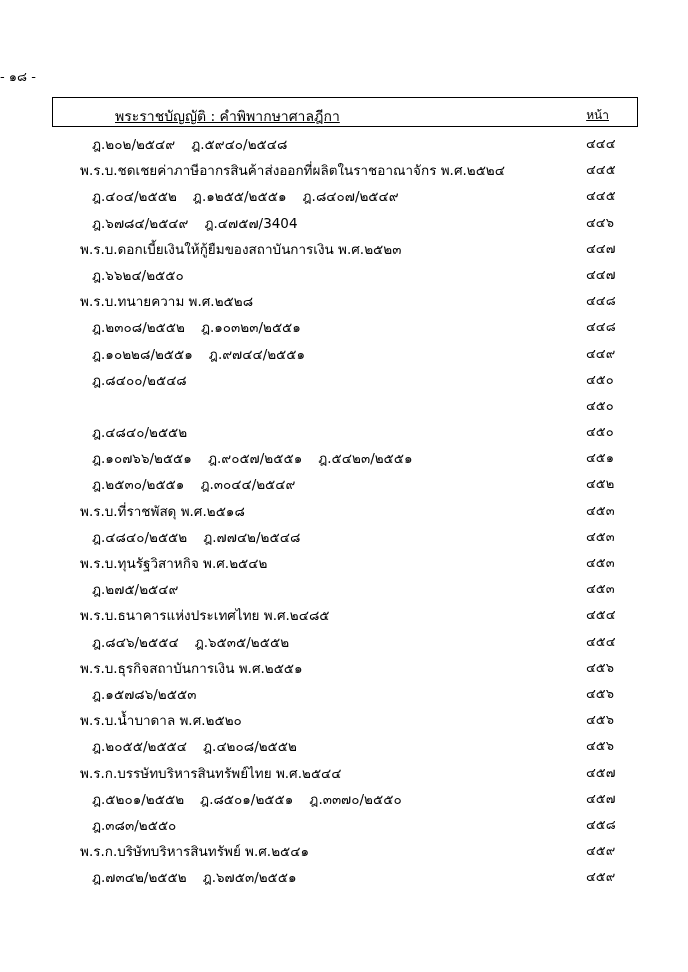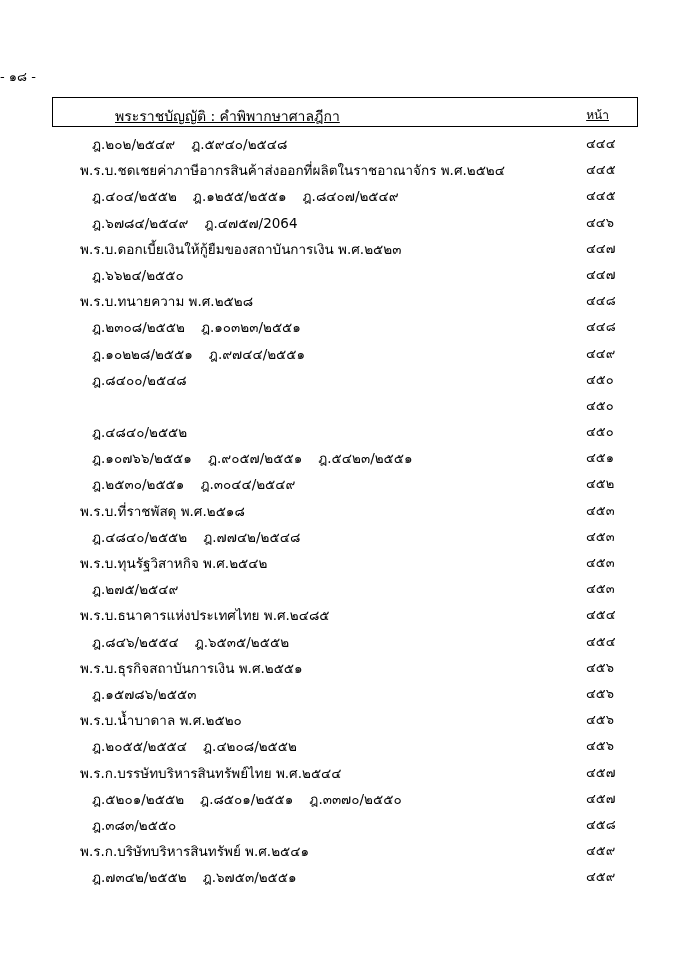--- a/index.html
+++ b/index.html
@@ -34,21 +34,21 @@
     </div>
     <div class="row act">
       <span class="text">พ.ร.บ.ชดเชยค่าภาษีอากรสินค้าส่งออกที่ผลิตในราชอาณาจักร พ.ศ.๒๕๒๔</span>
       <span class="pg">๔๔๕</span>
     </div>
     <div class="row case">
       <span class="text"><span class="cite">ฎ.๔๐๔/๒๕๕๒</span><span class="cite">ฎ.๑๒๕๕/๒๕๕๑</span><span class="cite">ฎ.๘๔๐๗/๒๕๔๙</span></span>
       <span class="pg">๔๔๕</span>
     </div>
     <div class="row case">
-      <span class="text"><span class="cite">ฎ.๖๗๘๔/๒๕๔๙</span><span class="cite">ฎ.๔๗๕๗/2064</span></span>
+      <span class="text"><span class="cite">ฎ.๖๗๘๔/๒๕๔๙</span><span class="cite">ฎ.๔๗๕๗/3404</span></span>
       <span class="pg">๔๔๖</span>
     </div>
     <div class="row act">
       <span class="text">พ.ร.บ.ดอกเบี้ยเงินให้กู้ยืมของสถาบันการเงิน พ.ศ.๒๕๒๓</span>
       <span class="pg">๔๔๗</span>
     </div>
     <div class="row case">
       <span class="text"><span class="cite">ฎ.๖๖๒๔/๒๕๕๐</span></span>
       <span class="pg">๔๔๗</span>
     </div>

